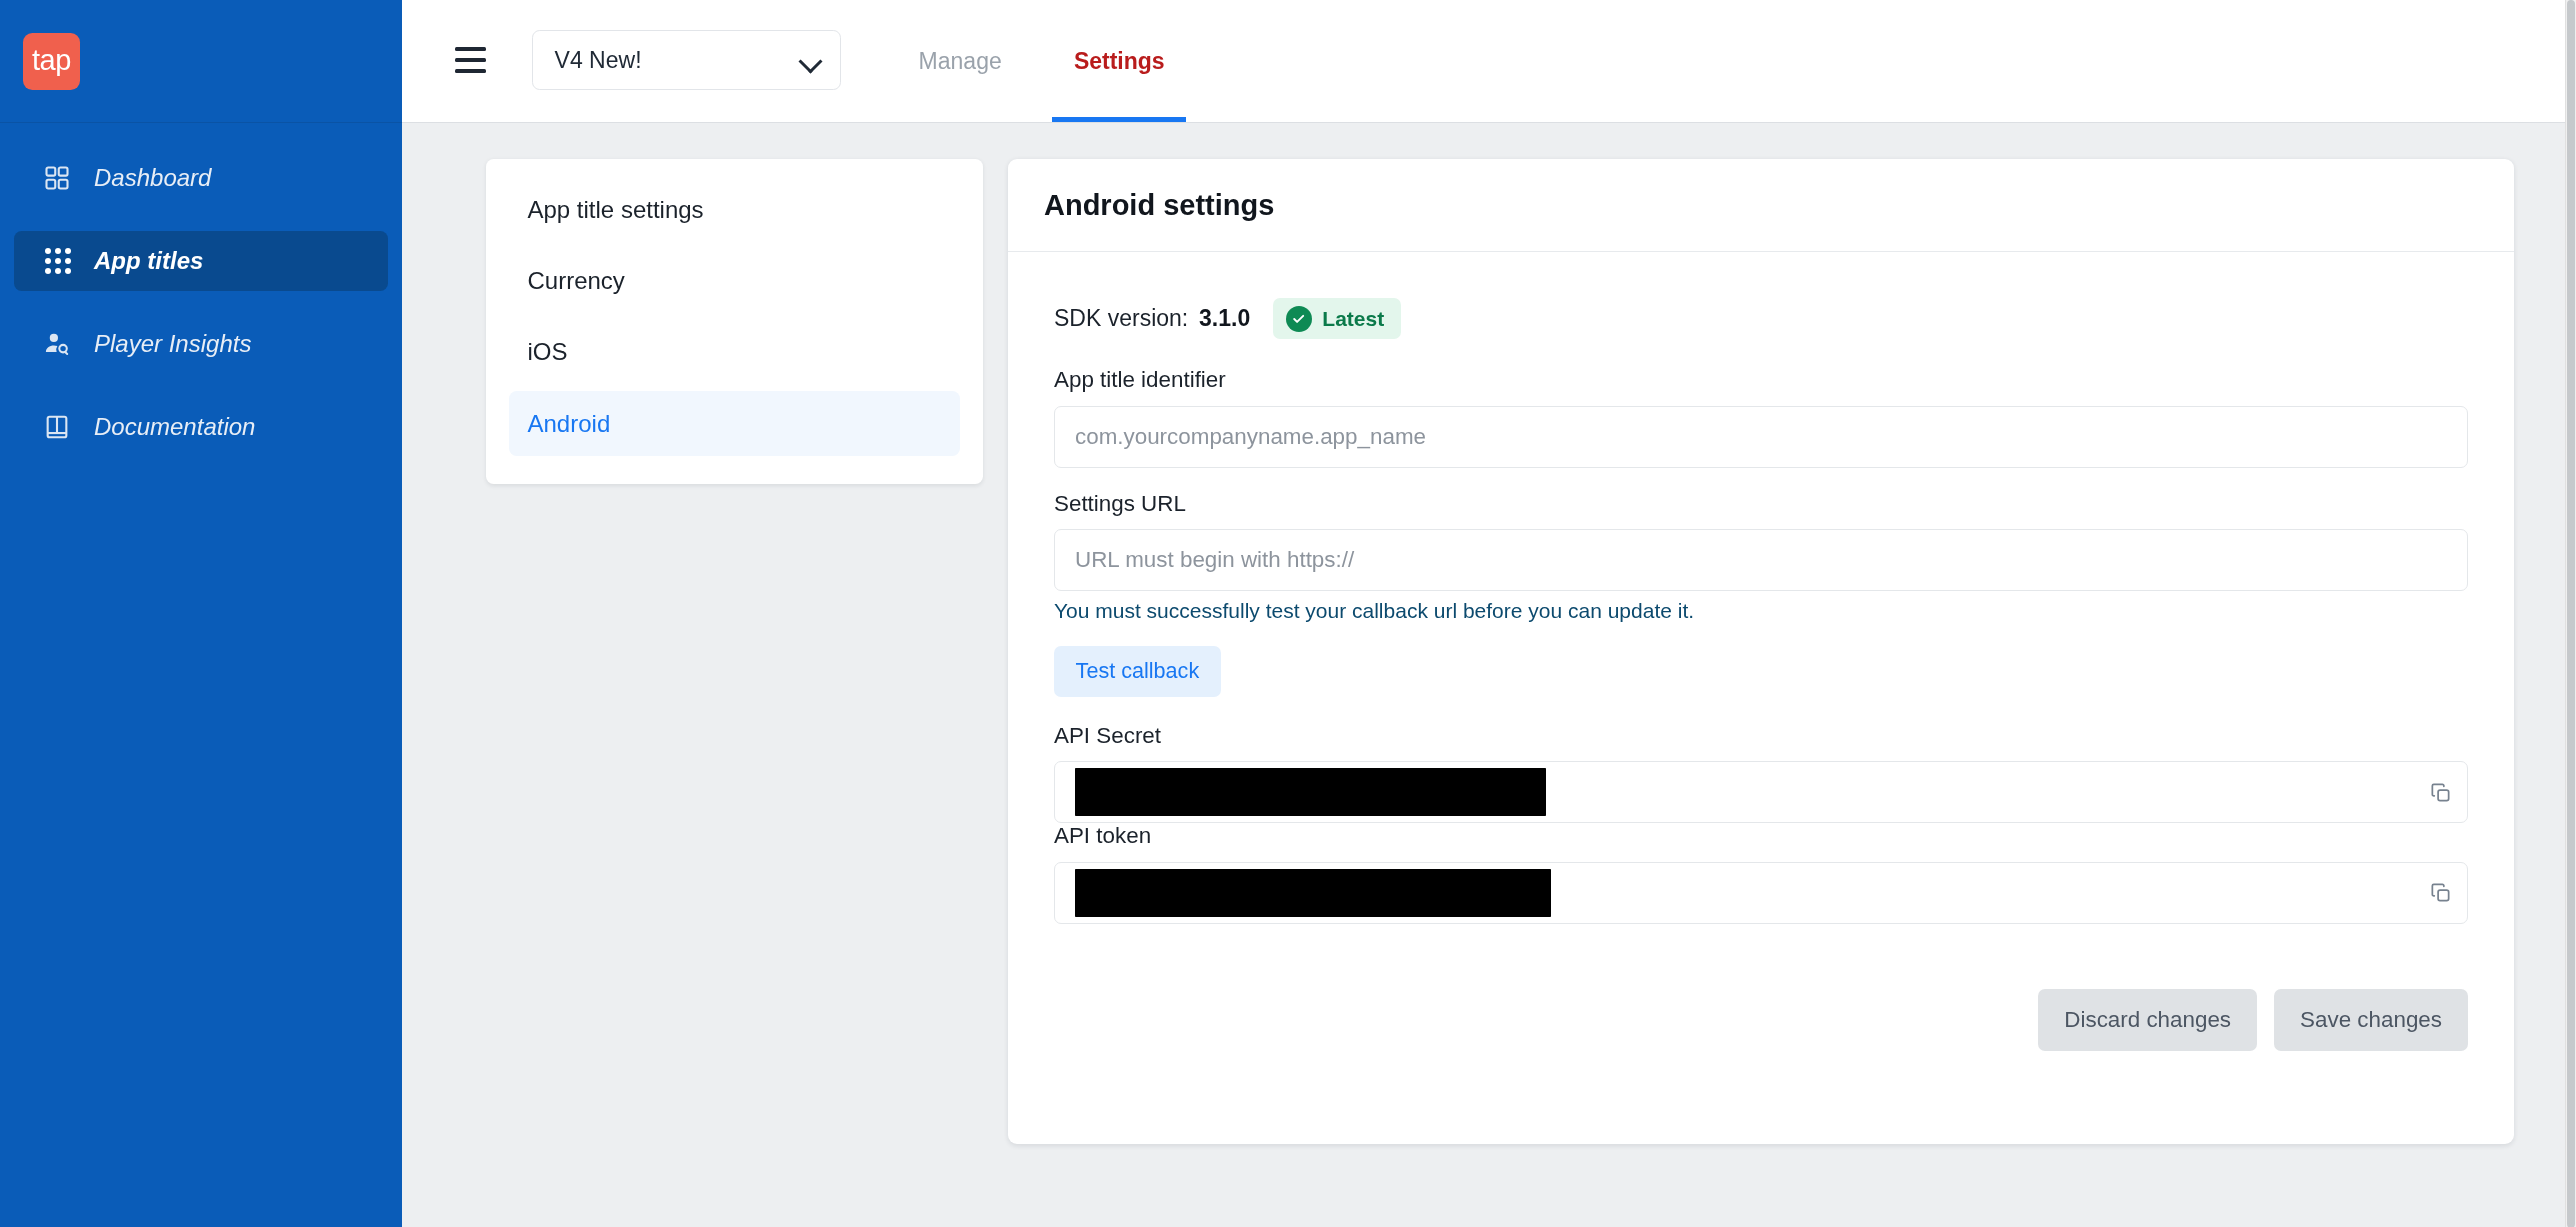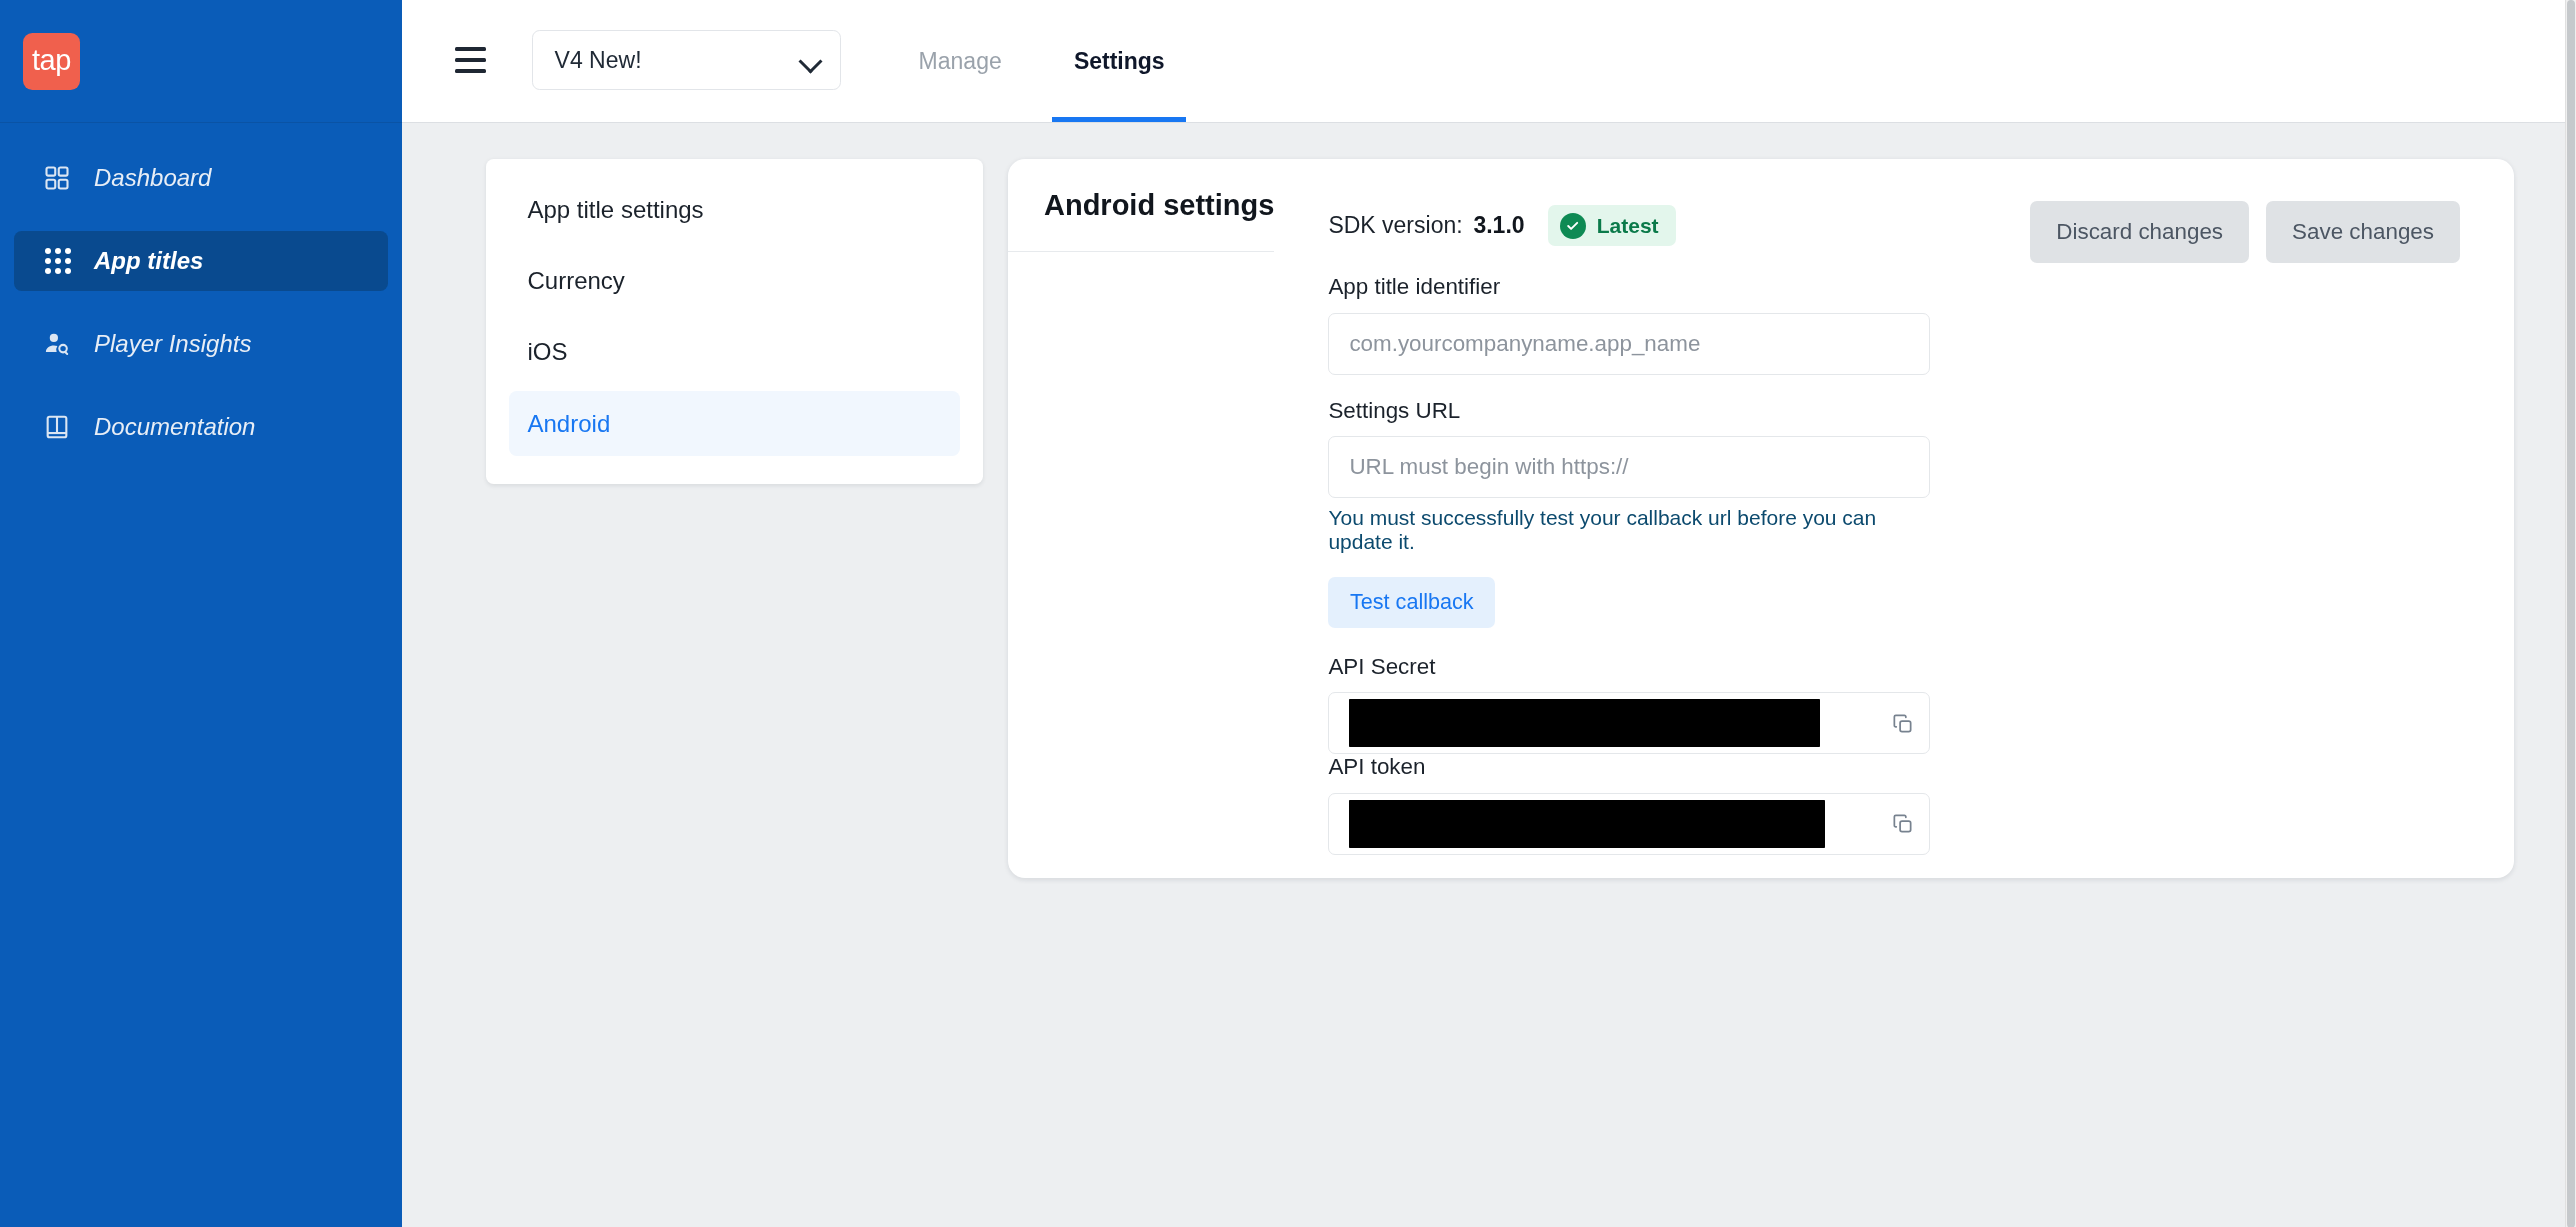--- a/index.html
+++ b/index.html
@@ -102,21 +102,21 @@
   .tabs { display: flex; align-items: stretch; height: 120px; margin-left: 56px; }
   .tab {
     display: flex; align-items: center;
     padding: 0 21.6px;
     font-size: 23px;
     color: #9aa2ab;
     cursor: pointer;
     position: relative;
     height: 122px;
   }
-  .tab.active { color: #0f172a; font-weight: 700; }
+  .tab.active { color: #b91c1c; font-weight: 700; }
   .tab.active::after {
     content: ""; position: absolute; left: 0; right: 0; bottom: 0;
     height: 5.4px; background: #1877f2;
   }
   .tab + .tab { margin-left: 29px; }
 
   .content {
     flex: 1;
     display: flex;
     padding: 36px 62px 0 84px;
@@ -142,25 +142,25 @@
     color: #1b222b;
     cursor: pointer;
     margin-bottom: 6.2px;
   }
   .menu-item.active { background: #f1f7fe; color: #1877f2; }
 
   
   .main-card {
     flex: 1;
     background: #ffffff;
-    border-radius: 17px;
+    border-radius: 9px;
     box-shadow: 0 1.5px 5.4px rgba(20,30,45,0.10);
     align-self: flex-start;
     max-height: 996px;
-    display: flex; flex-direction: row; gap: 8px;
+    display: flex; flex-direction: column;
   }
   .main-card-header {
     height: 93px; min-height: 93px;
     display: flex; align-items: center;
     padding-left: 36px;
     border-bottom: 0.8px solid #e7eaed;
   }
   .main-card-title { font-size: 29px; font-weight: 700; color: #11161d; }
 
   .main-card-body { padding: 46px 46px 0 46px; flex: 1; }

